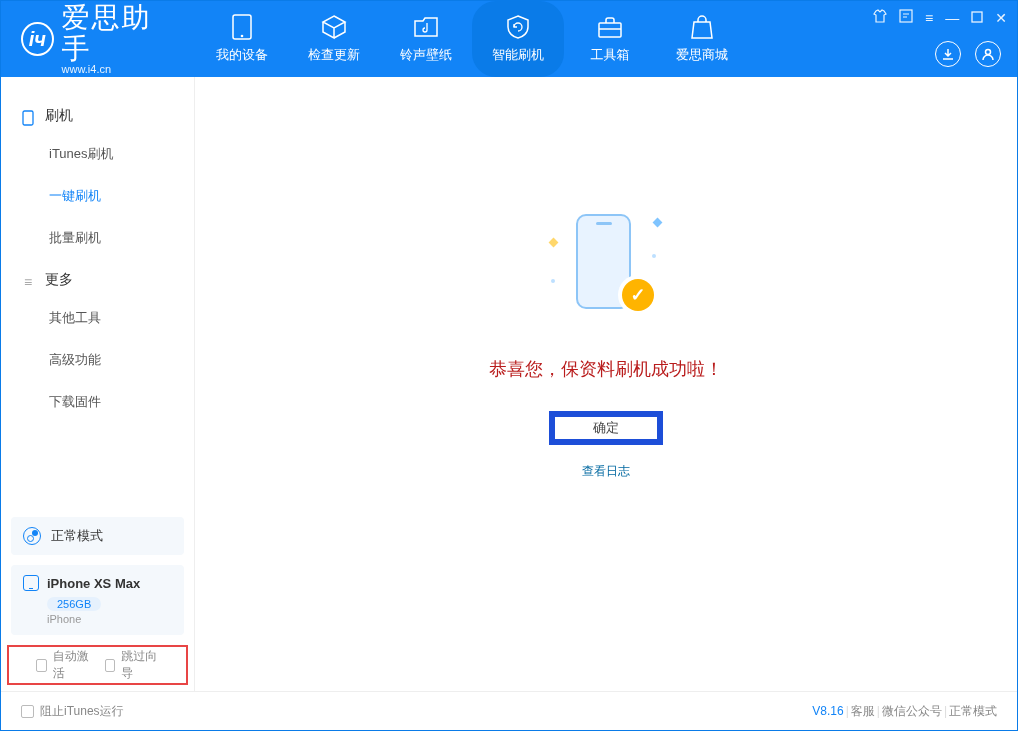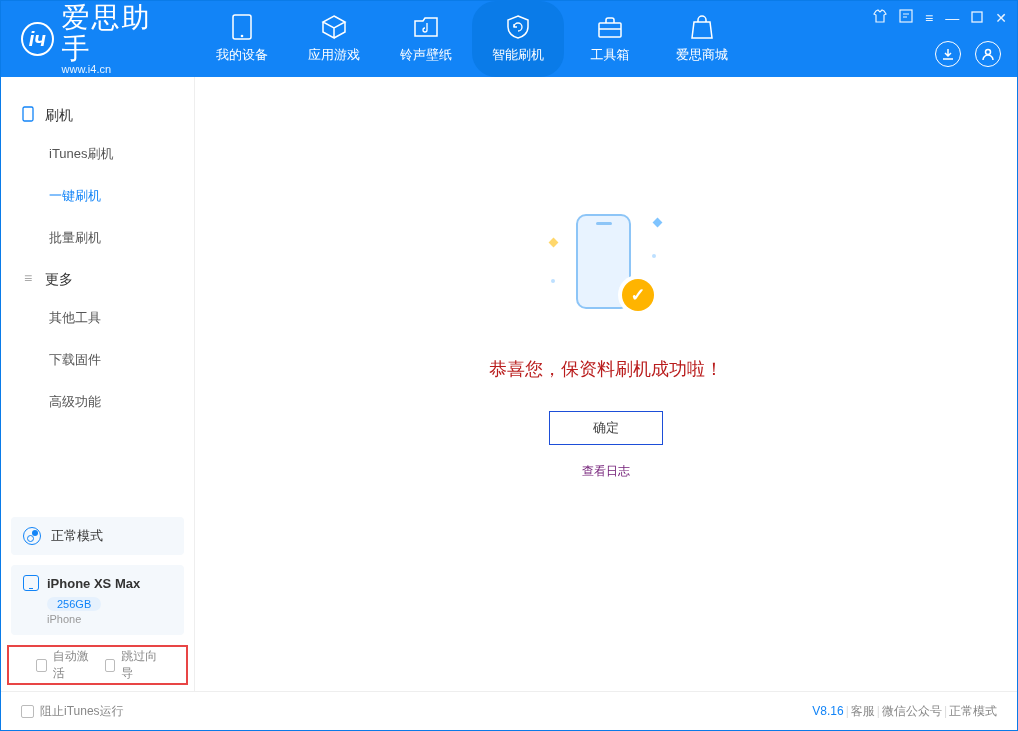--- a/index.html
+++ b/index.html
@@ -18,21 +18,21 @@
 
 .win-controls { position: absolute; right: 10px; top: 8px; display: flex; gap: 12px; align-items: center; }
 .win-controls span { cursor: pointer; font-size: 14px; opacity: .9; }
 
 .header-right-icons { position: absolute; right: 16px; bottom: 10px; display: flex; gap: 14px; }
 .hr-icon { width: 26px; height: 26px; border: 1.5px solid #fff; border-radius: 50%; display: flex; align-items: center; justify-content: center; cursor: pointer; }
 
 .body { display: flex; height: 614px; }
 .sidebar { width: 194px; border-right: 1px solid #eee; background: #fff; display: flex; flex-direction: column; }
 .side-scroll { flex: 1; padding-top: 18px; }
-.side-group-header { display: flex; align-items: flex-start; gap: 10px; padding: 12px 20px 8px; font-size: 14px; color: #333; }
+.side-group-header { display: flex; align-items: flex-end; gap: 10px; padding: 12px 20px 8px; font-size: 14px; color: #333; }
 .side-group-header .gicon { width: 14px; height: 14px; display: flex; align-items: center; justify-content: center; color: #1284f7; }
 .side-item { padding: 12px 20px 12px 48px; font-size: 13px; color: #555; cursor: pointer; }
 .side-item.active { color: #1284f7; }
 
 .side-bottom { padding: 0; }
 .mode-card, .device-card { background: #f4f8fc; border-radius: 4px; margin: 0 10px 10px 10px; padding: 10px 12px; }
 .mode-card { display: flex; align-items: center; gap: 10px; font-size: 13px; color: #333; }
 .mode-icon { width: 18px; height: 18px; border: 1.5px solid #1284f7; border-radius: 50%; position: relative; }
 .mode-icon::after { content: ""; width: 6px; height: 6px; background: #1284f7; border-radius: 50%; position: absolute; top: 2px; left: 8px; }
 .mode-icon::before { content: ""; width: 5px; height: 5px; border: 1.5px solid #1284f7; border-radius: 50%; position: absolute; bottom: 2px; left: 3px; background: #f4f8fc; }
@@ -53,22 +53,22 @@
 .phone-body::before { content: ""; position: absolute; top: 6px; left: 50%; transform: translateX(-50%); width: 16px; height: 3px; background: #8dc5f7; border-radius: 2px; }
 .check-badge { position: absolute; right: 12px; bottom: 18px; width: 32px; height: 32px; background: #ffb400; border-radius: 50%; display: flex; align-items: center; justify-content: center; color: #fff; font-size: 18px; font-weight: bold; box-shadow: 0 0 0 4px #fff; }
 .spark { position: absolute; width: 7px; height: 7px; background: #ffd76b; transform: rotate(45deg); }
 .spark.s1 { left: 4px; top: 30px; }
 .spark.s2 { right: 5px; top: 10px; background: #7fc4ff; }
 .dot { position: absolute; width: 4px; height: 4px; background: #bde0ff; border-radius: 50%; }
 .dot.d1 { right: 10px; top: 45px; }
 .dot.d2 { left: 5px; top: 70px; }
 
 .success-msg { font-size: 18px; color: #b91c1c; margin-bottom: 30px; }
-.ok-btn { width: 114px; height: 34px; border: 1px solid #1d4ed8; background: #fff; font-size: 13px; color: #444; cursor: pointer; margin-bottom: 18px; }
-.log-link { font-size: 12px; color: #701a75; cursor: pointer; }
+.ok-btn { width: 114px; height: 34px; border: 6px solid #1d4ed8; background: #fff; font-size: 13px; color: #444; cursor: pointer; margin-bottom: 18px; }
+.log-link { font-size: 12px; color: #0369a1; cursor: pointer; }
 
 .footer { height: 39px; border-top: 1px solid #eee; display: flex; align-items: center; padding: 0 20px; font-size: 12px; color: #888; }
 .footer-left { display: flex; align-items: center; gap: 6px; }
 .footer-right { margin-left: auto; display: flex; align-items: center; gap: 2px; }
 .footer-right .sep { color: #ddd; }
 .footer-right .ver { color: #1284f7; }
 .footer-right .flink { cursor: pointer; }
 </style>
 </head>
 <body>
@@ -90,21 +90,21 @@
           </svg>
         </span>
       <span>我的设备</span>
     </div>
     <div class="tab">
       <span class="tab-icon">
           <svg width="26" height="26" viewBox="0 0 26 26">
             <path d="M13 2 L24 8 L13 14 L2 8 Z M2 8 V18 L13 24 V14 M24 8 V18 L13 24" fill="none" stroke="#fff" stroke-width="1.5"></path>
           </svg>
         </span>
-      <span>应用游戏</span>
+      <span>检查更新</span>
     </div>
     <div class="tab">
       <span class="tab-icon">
           <svg width="26" height="24" viewBox="0 0 26 24">
             <path d="M2 6 L10 6 L12 3 L24 3 L24 21 L2 21 Z" fill="none" stroke="#fff" stroke-width="1.5"></path>
             <path d="M14 8 V15 A2 2 0 1 1 12 13" fill="none" stroke="#fff" stroke-width="1.3"></path>
           </svg>
         </span>
       <span>铃声壁纸</span>
     </div>
@@ -179,22 +179,22 @@
       </div>
       <div class="side-item">iTunes刷机</div>
       <div class="side-item active">一键刷机</div>
       <div class="side-item">批量刷机</div>
 
       <div class="side-group-header">
         <span class="gicon" style="color:#aaa">≡</span>
         <span>更多</span>
       </div>
       <div class="side-item">其他工具</div>
+      <div class="side-item">高级功能</div>
       <div class="side-item">下载固件</div>
-      <div class="side-item">高级功能</div>
     </div>
 
     <div class="side-bottom">
       <div class="mode-card">
         <span class="mode-icon"></span>
         <span>正常模式</span>
       </div>
       <div class="device-card">
         <div class="dev-row">
           <span class="dev-icon"></span>

